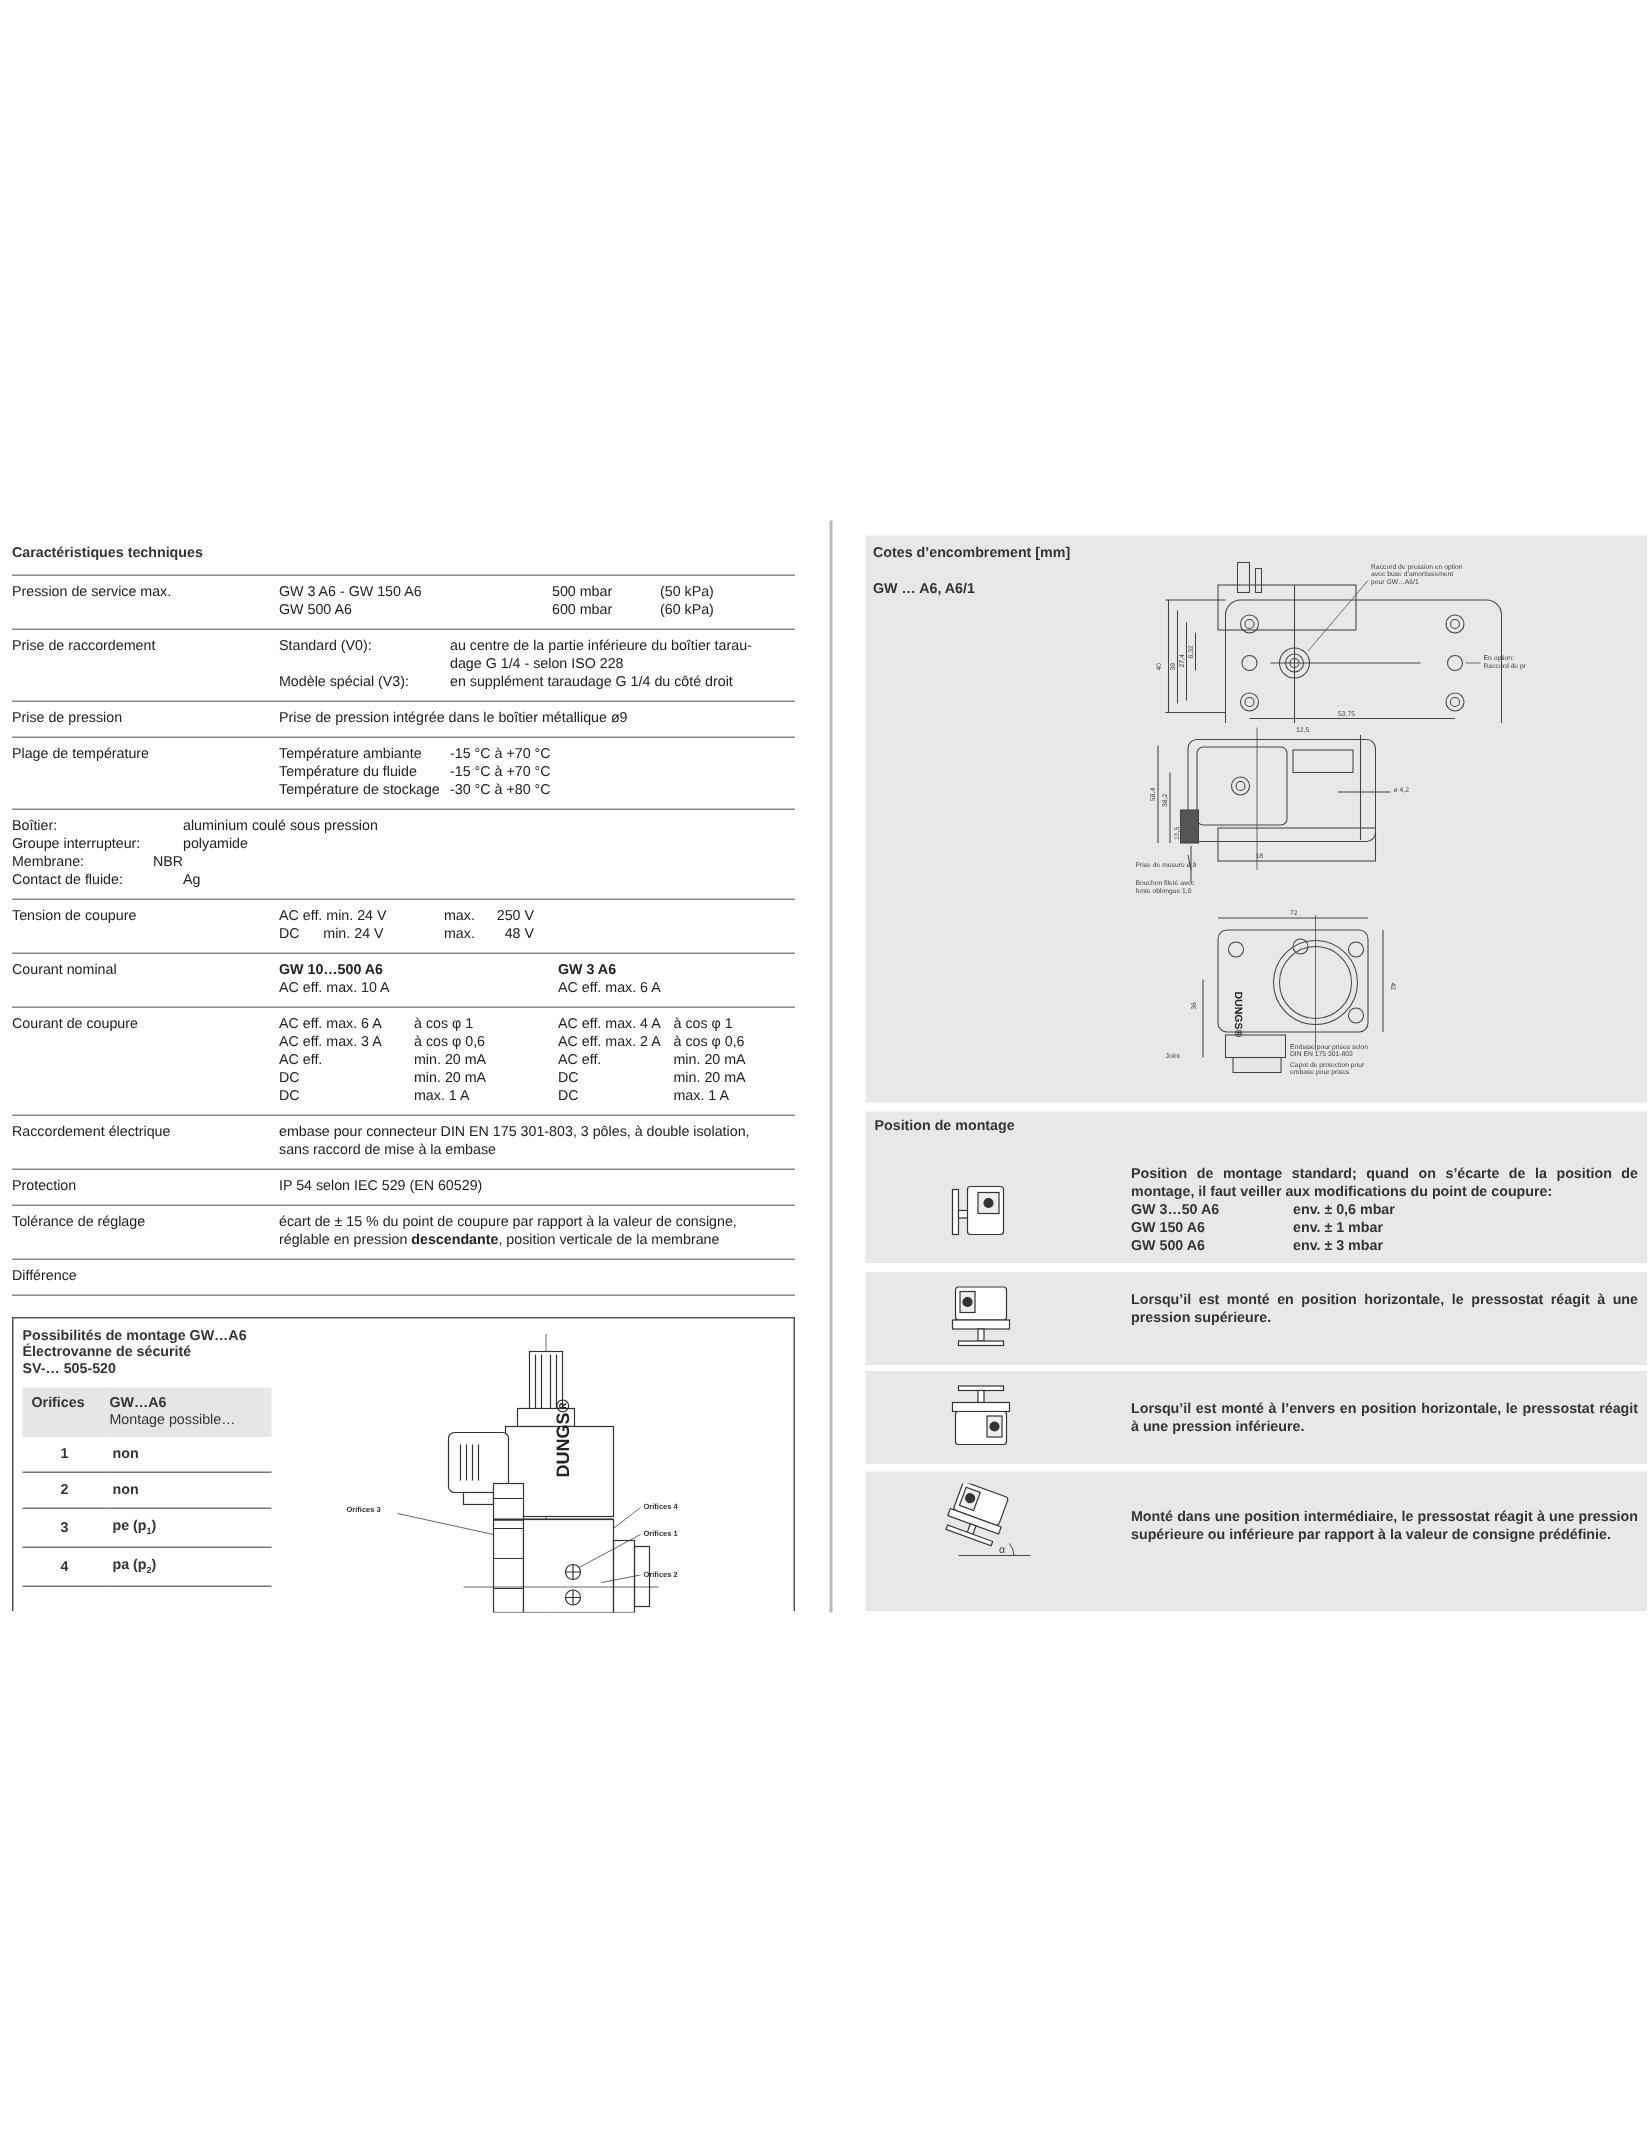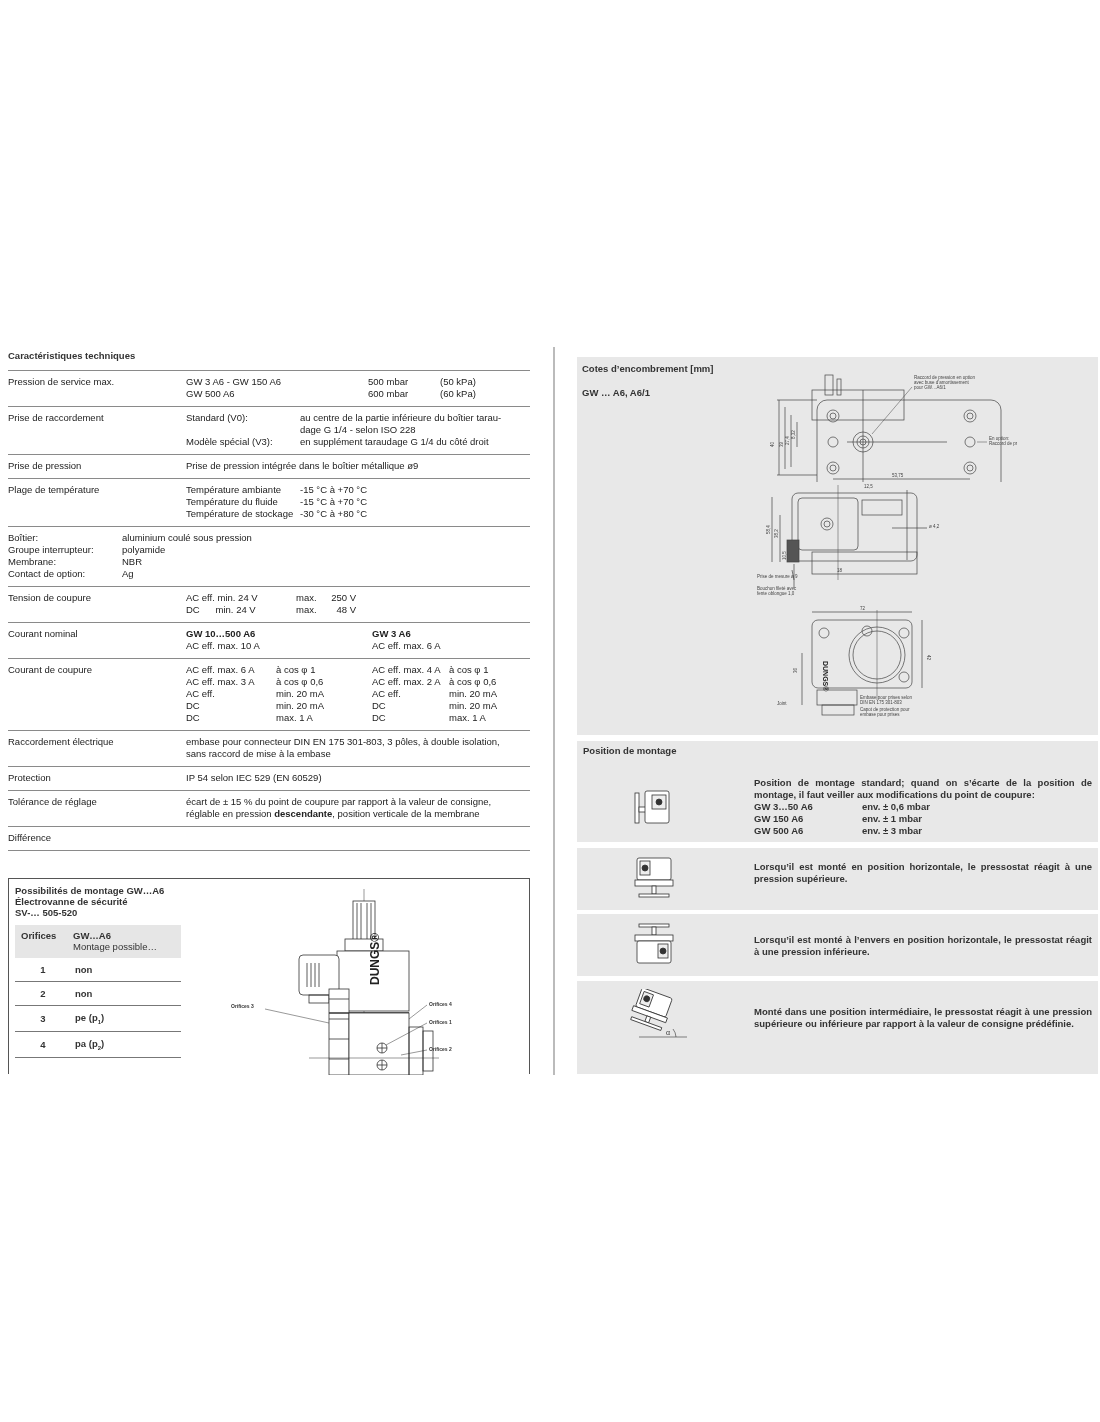--- a/index.html
+++ b/index.html
@@ -29,21 +29,21 @@
   .mount-text { position:absolute; font-weight:bold; color:#333; line-height:12px; text-align:justify; font-size:9.5px; }
   .mt-row { display:flex; }
   .mt-row span:first-child { width:108px; }
   .dim-label { font-size:4.5px; fill:#444; font-family:"Liberation Sans", sans-serif; }
   .callout { font-size:5px; fill:#333; font-family:"Liberation Sans", sans-serif; font-weight:bold; }
 </style>
 </head>
 <body>
 
 <div id="left" class="abs">
-  <div class="sec-title" style="margin-bottom:9px;">Caractéristiques techniques</div>
+  <div class="sec-title" style="margin-bottom:9px;margin-top:13px;">Caractéristiques techniques</div>
 
   <div class="spec-row">
     <div class="spec-label">Pression de service max.</div>
     <div class="spec-body">
       <div class="line">
           <span style="width:182px">GW    3 A6 - GW 150 A6</span>
           <span style="width:72px">500 mbar</span>
           <span>(50 kPa)</span>
         </div>
       <div class="line">
@@ -103,25 +103,25 @@
     <div class="spec-body">
       <div class="line">
           <span style="width:114px">Boîtier:</span>
           <span>aluminium coulé sous pression</span>
         </div>
       <div class="line">
           <span style="width:114px">Groupe interrupteur:</span>
           <span>polyamide</span>
         </div>
       <div class="line">
-          <span style="width:114px">Membrane:</span>
+          <span style="width:94px">Membrane:</span>
           <span>NBR</span>
         </div>
       <div class="line">
-          <span style="width:114px">Contact de option:</span>
+          <span style="width:114px">Contact de fluide:</span>
           <span>Ag</span>
         </div>
     </div>
   </div>
 
   <div class="spec-row">
     <div class="spec-label">Tension de coupure</div>
     <div class="spec-body">
       <div class="line">
           <span style="width:110px; white-space:pre">AC eff. min. 24 V</span>

